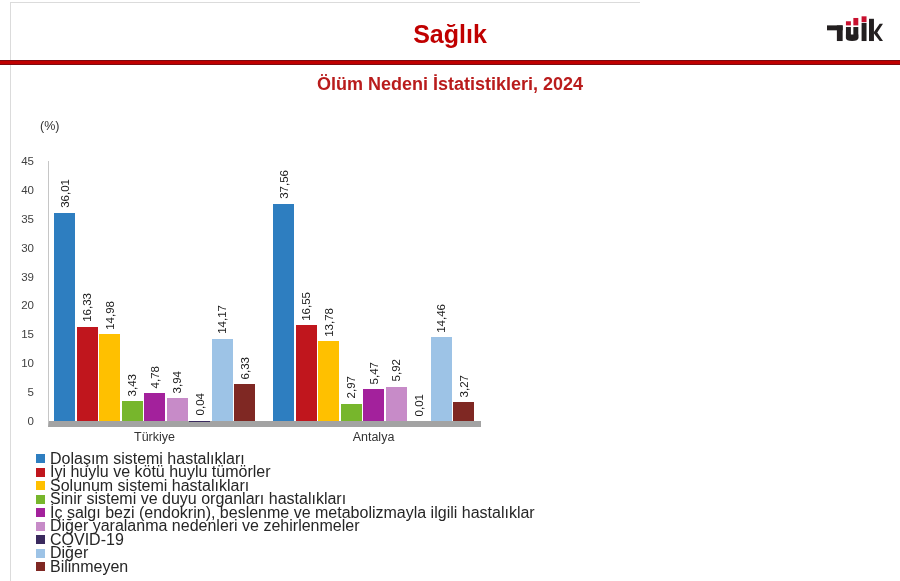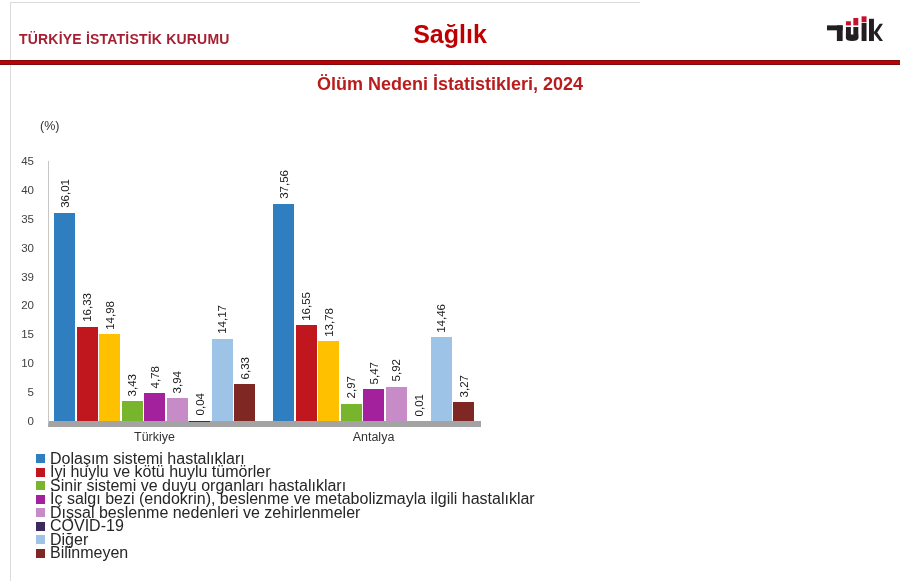--- a/index.html
+++ b/index.html
@@ -57,21 +57,20 @@
   .swatch { width:9px; height:9px; margin-right:5px; flex:none; }
   .legend-text { font-size:16px; color:#262626; white-space:nowrap; }
 </style>
 </head>
 <body>
 
 <div class="slide">
   <div class="edge-left"></div>
   <div class="edge-top"></div>
 
-  <div class="org-title">TÜRKİYE İSTATİSTİK KURUMU</div>
   <div class="section-title">Sağlık</div>
 
   <svg class="logo" width="56" height="33" viewBox="0 0 68 32">
     <g fill="#231F20">
       <rect x="0" y="11" width="19" height="6"></rect>
       <rect x="12" y="11" width="7" height="19"></rect>
       <rect x="23" y="13" width="6" height="14"></rect>
       <rect x="32" y="13" width="6" height="14"></rect>
       <path d="M23 22 h15 v4 q0 4 -7.5 4 q-7.5 0 -7.5 -4 z"></path>
       <rect x="42" y="8" width="6" height="22"></rect>
@@ -145,30 +144,34 @@
   <div class="legend">
       <div class="legend-row">
         <span class="swatch" style="background: rgb(46, 126, 192);"></span>
         <span class="legend-text">Dolaşım sistemi hastalıkları</span>
       </div>
       <div class="legend-row">
         <span class="swatch" style="background: rgb(192, 22, 29);"></span>
         <span class="legend-text">İyi huylu ve kötü huylu tümörler</span>
       </div>
       <div class="legend-row">
+        <span class="swatch" style="background: rgb(255, 192, 0);"></span>
+        <span class="legend-text">Solunum sistemi hastalıkları</span>
+      </div>
+      <div class="legend-row">
         <span class="swatch" style="background: rgb(119, 182, 44);"></span>
         <span class="legend-text">Sinir sistemi ve duyu organları hastalıkları</span>
       </div>
       <div class="legend-row">
         <span class="swatch" style="background: rgb(163, 33, 156);"></span>
         <span class="legend-text">İç salgı bezi (endokrin), beslenme ve metabolizmayla ilgili hastalıklar</span>
       </div>
       <div class="legend-row">
         <span class="swatch" style="background: rgb(199, 139, 200);"></span>
-        <span class="legend-text">Dışsal beslenme nedenleri ve zehirlenmeler</span>
+        <span class="legend-text">Diğer yaralanma nedenleri ve zehirlenmeler</span>
       </div>
       <div class="legend-row">
         <span class="swatch" style="background: rgb(58, 42, 94);"></span>
         <span class="legend-text">COVID-19</span>
       </div>
       <div class="legend-row">
         <span class="swatch" style="background: rgb(157, 195, 230);"></span>
         <span class="legend-text">Diğer</span>
       </div>
       <div class="legend-row">

